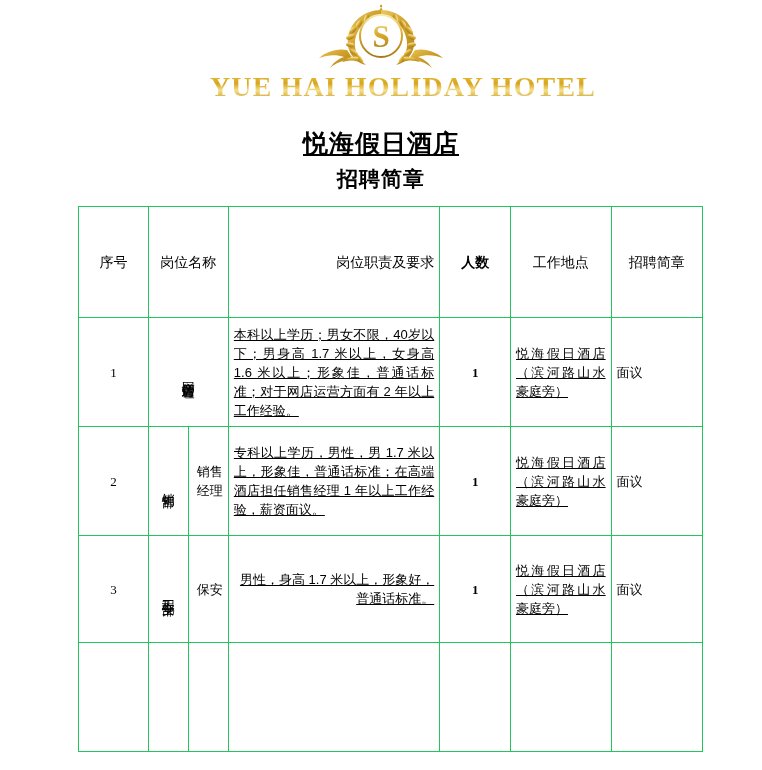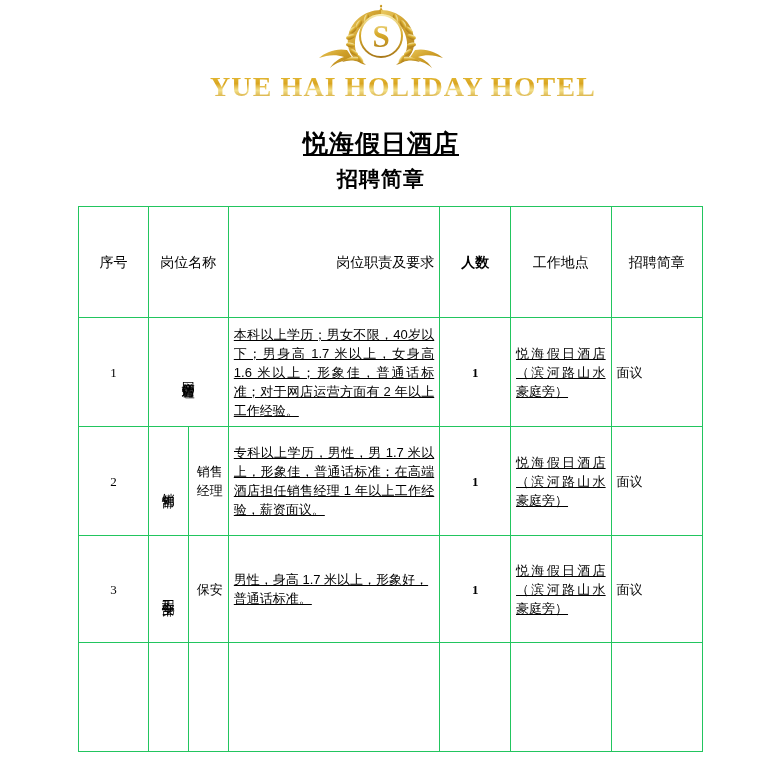--- a/index.html
+++ b/index.html
@@ -256,21 +256,21 @@
           <td class="c-loc">
               <span class="loc-text">悦海假日酒店（滨河路山水豪庭旁）</span>
             </td>
           <td class="c-pay">面议</td>
         </tr>
 
         <tr class="row-last">
           <td class="c-no"><span class="idx-text">3</span></td>
           <td class="c-dept"><span class="vertical-text">工程安全部</span></td>
           <td class="c-post">保安</td>
-          <td class="c-desc" style="text-align:left;">
+          <td class="c-desc" style="text-align:right;">
               <span class="desc-text">男性，身高 1.7 米以上，形象好，普通话标准。</span>
             </td>
           <td class="c-num"><span class="num-text">1</span></td>
           <td class="c-loc">
               <span class="loc-text">悦海假日酒店（滨河路山水豪庭旁）</span>
             </td>
           <td class="c-pay">面议</td>
         </tr>
 
         <tr class="body-row">

